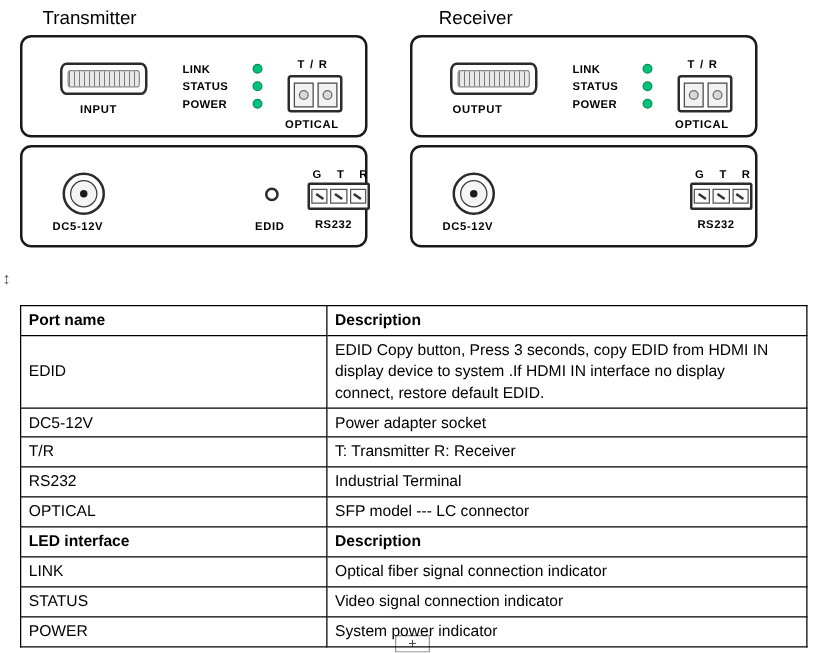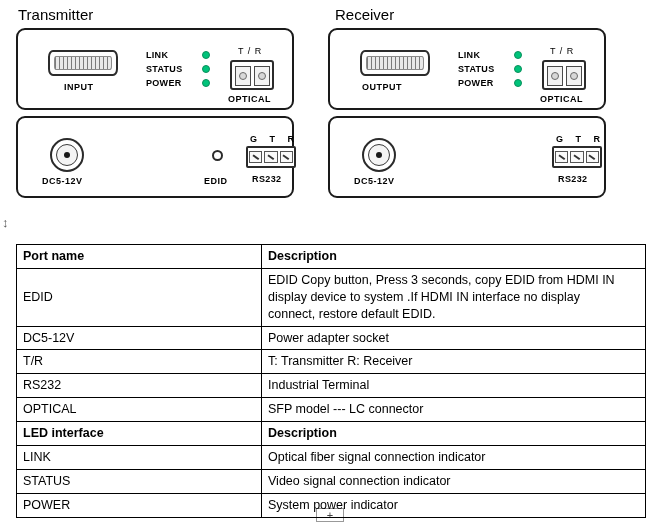--- a/index.html
+++ b/index.html
@@ -15,20 +15,21 @@
     position: relative;
     overflow: hidden;
   }
 
   
   .dev-heading {
     position: absolute;
     font-size: 15px;
     color: #000;
     white-space: nowrap;
+    margin-left: 16px;
   }
   #tx-heading { left: 18px; top: 6px; }
   #rx-heading { left: 335px; top: 6px; }
 
   
   .panel {
     position: absolute;
     border: 2px solid #1a1a1a;
     border-radius: 9px;
     background: #ffffff;
@@ -115,21 +116,21 @@
     position: absolute;
     left: 212px;
     top: 18px;
     width: 46px;
   }
   .tr-label {
     position: absolute;
     left: 8px;
     top: -2px;
     font-size: 9px;
-    font-weight: normal;
+    font-weight: bold;
     letter-spacing: 1px;
   }
   .sfp {
     position: absolute;
     left: 0;
     top: 12px;
     width: 44px;
     height: 30px;
     border: 2px solid #2b2b2b;
     border-radius: 3px;

